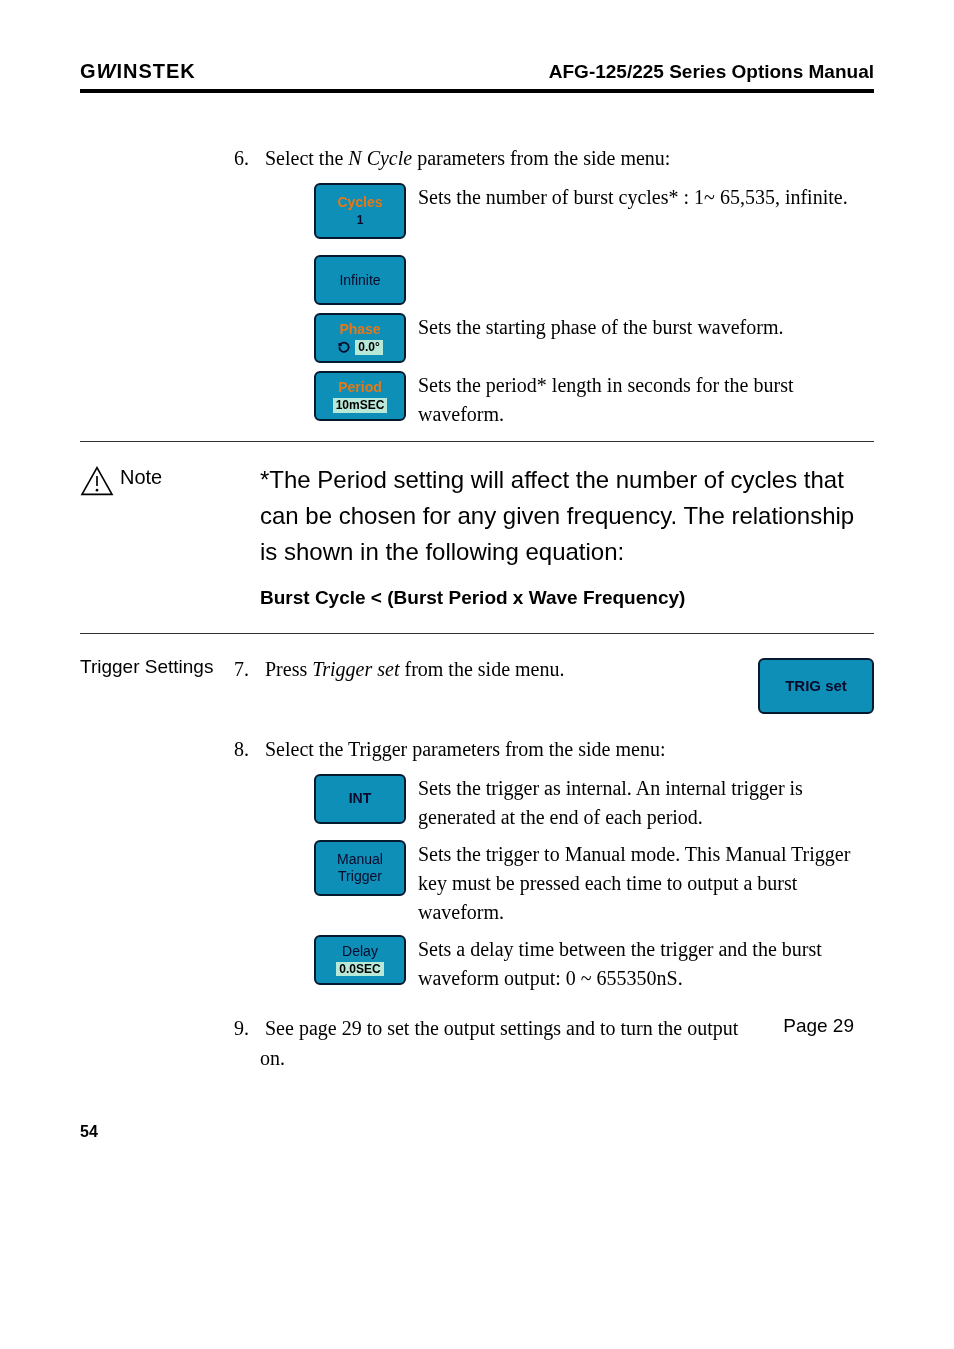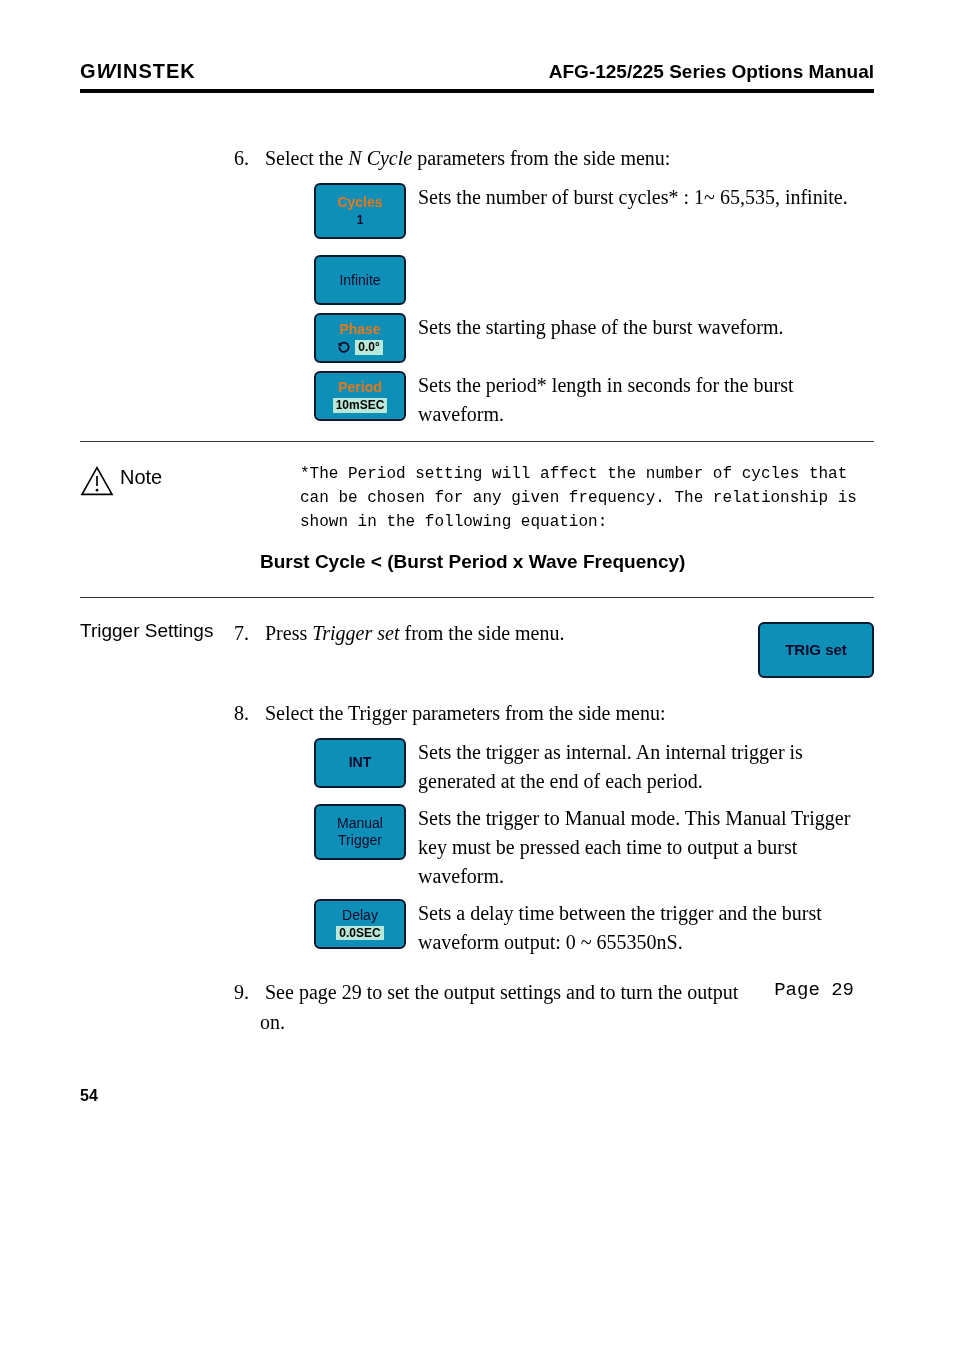--- a/index.html
+++ b/index.html
@@ -107,24 +107,23 @@
     width: 180px;
     flex-shrink: 0;
     display: flex;
     align-items: flex-start;
     gap: 6px;
     font-family: Arial, sans-serif;
     font-size: 20px;
     padding-top: 4px;
   }
   .note-text {
-    font-family: Liberation Mono, monospace;
-    font-size: 16px;
+    font-family: Liberation Sans, sans-serif;
+    font-size: 24px;
     line-height: 1.5;
-    margin-left: 40px;
   }
   .note-text2 {
     margin-left: 180px;
     font-family: Arial, Helvetica, sans-serif;
     font-size: 19px;
     line-height: 1.5;
     padding: 8px 0;
     font-weight: bold;
   }
   .section-row {
@@ -153,21 +152,21 @@
     margin-top: 4px;
     font-size: 15px;
   }
   .page-ref {
     display: flex;
     justify-content: space-between;
     align-items: flex-start;
   }
   .page-ref .lefttext { flex: 1; padding-right: 30px; }
   .page-ref .reftext {
-    font-family: Liberation Mono, monospace;
+    font-family: Liberation Sans, sans-serif;
     font-size: 19px;
     padding-top: 2px;
     margin-right: 20px;
   }
   .footer-num {
     font-family: Arial, Helvetica, sans-serif;
     font-weight: bold;
     font-size: 16px;
     margin-top: 40px;
   }

